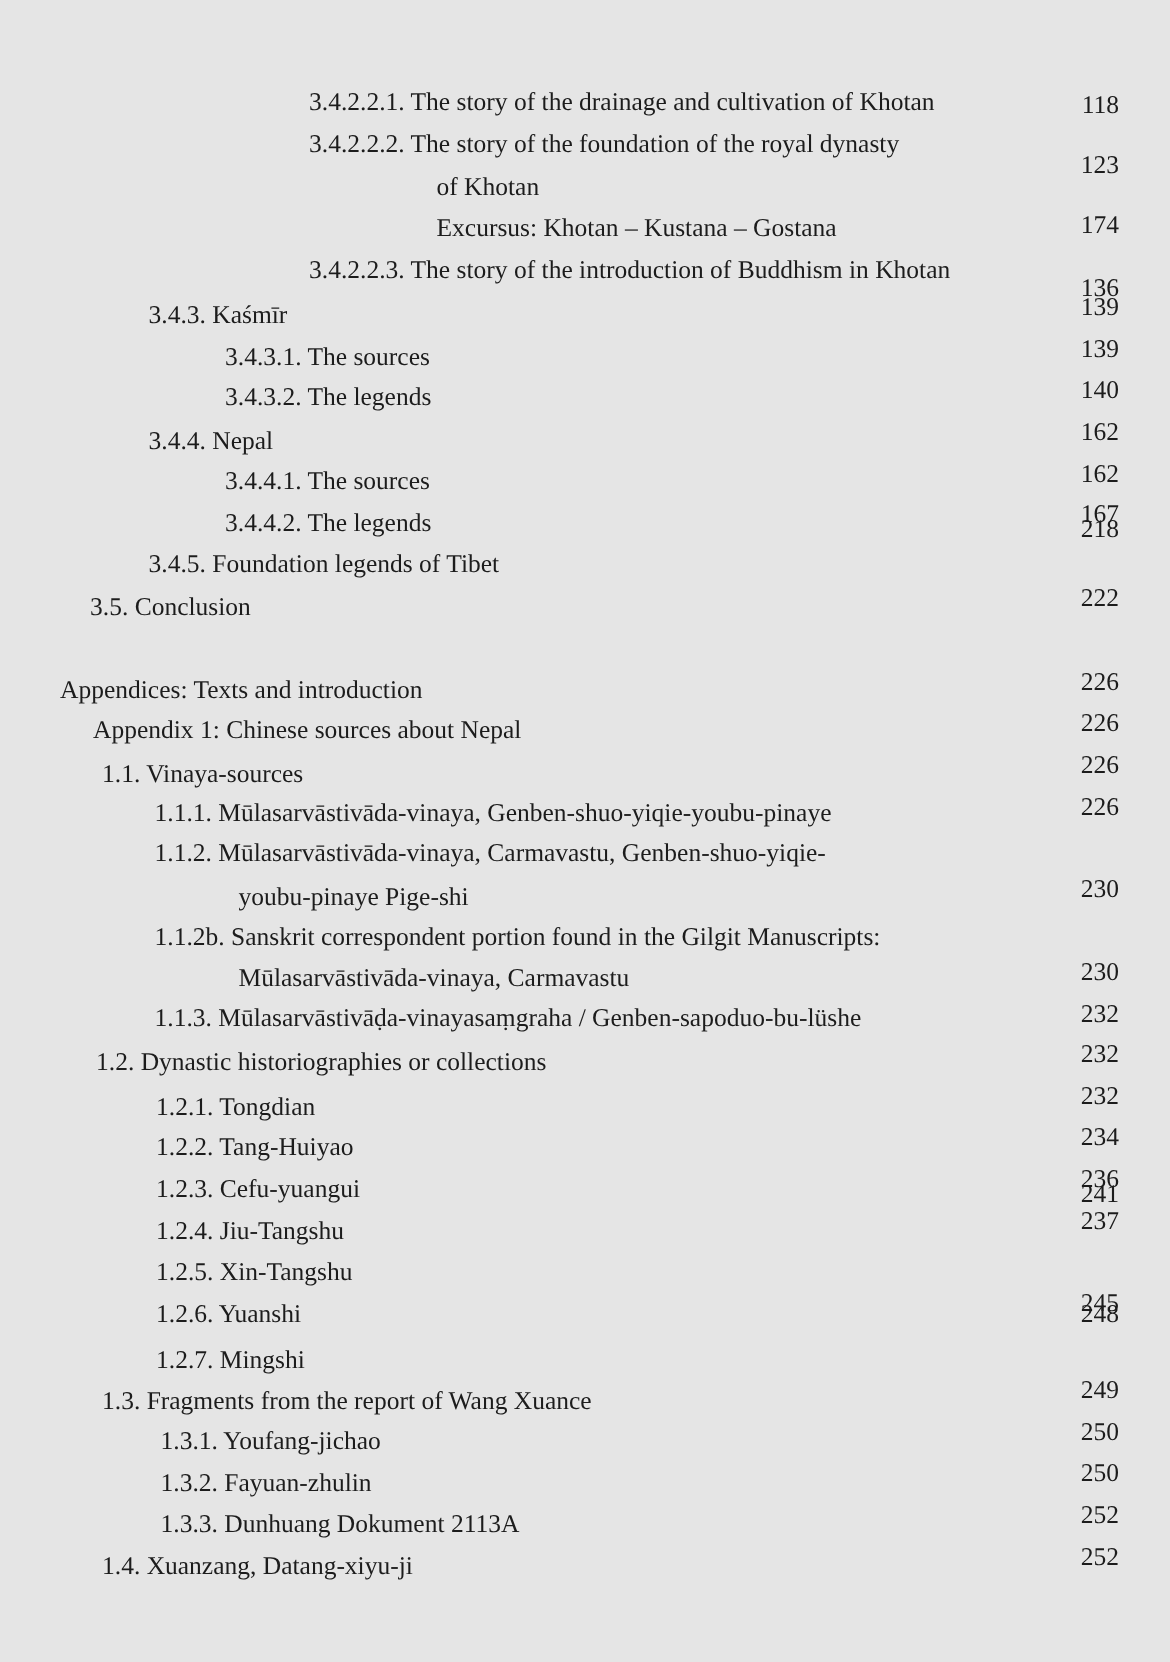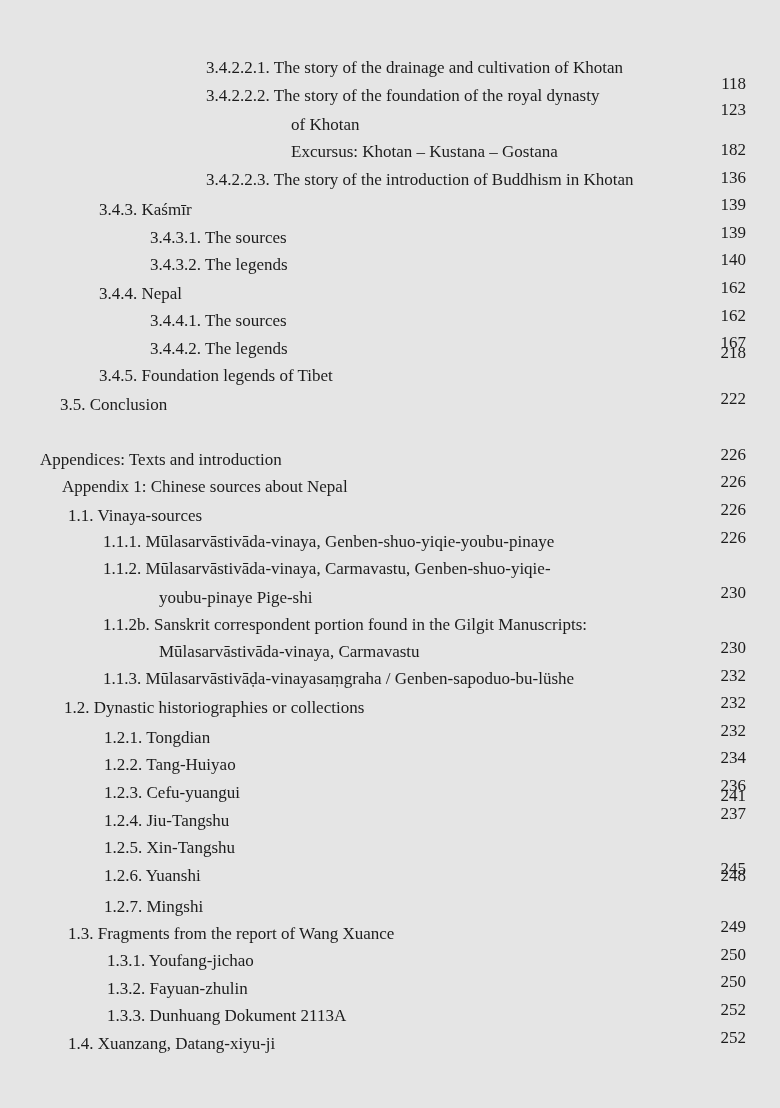--- a/index.html
+++ b/index.html
@@ -25,36 +25,36 @@
     white-space: nowrap;
   }
 </style>
 </head>
 <body>
 
 <div class="page" id="toc-page">
     <div class="entry" style="left: 206px; top: 56px;">
       <span class="title">3.4.2.2.1. The story of the drainage and cultivation of Khotan</span>
     </div>
-    <span class="page-num" style="top: 72px;">118</span>
+    <span class="page-num" style="top: 58px;">118</span>
     <div class="entry" style="left: 206px; top: 84px;">
       <span class="title">3.4.2.2.2. The story of the foundation of the royal dynasty</span>
     </div>
     <div class="entry" style="left: 291px; top: 113px;">
       <span class="title">of Khotan</span>
     </div>
     <span class="page-num" style="top: 98px;">123</span>
     <div class="entry" style="left: 291px; top: 140px;">
       <span class="title">Excursus: Khotan – Kustana – Gostana</span>
     </div>
-    <span class="page-num" style="top: 138px;">182</span>
+    <span class="page-num" style="top: 138px;">174</span>
     <div class="entry" style="left: 206px; top: 168px;">
       <span class="title">3.4.2.2.3. The story of the introduction of Buddhism in Khotan</span>
     </div>
-    <span class="page-num" style="top: 166px;">136</span>
+    <span class="page-num" style="top: 180px;">136</span>
     <div class="entry" style="left: 99px; top: 198px;">
       <span class="title">3.4.3. Kaśmīr</span>
     </div>
     <span class="page-num" style="top: 193px;">139</span>
     <div class="entry" style="left: 150px; top: 226px;">
       <span class="title">3.4.3.1. The sources</span>
     </div>
     <span class="page-num" style="top: 221px;">139</span>
     <div class="entry" style="left: 150px; top: 253px;">
       <span class="title">3.4.3.2. The legends</span>

